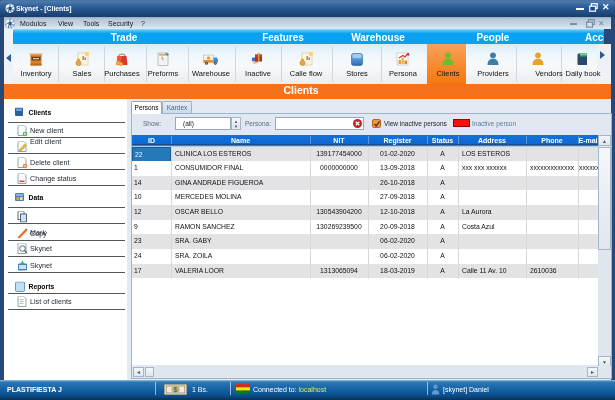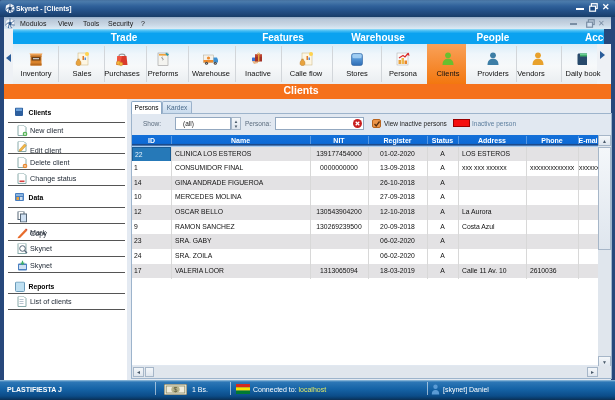--- a/index.html
+++ b/index.html
@@ -122,21 +122,21 @@
     <div class="abs tlabel" style="left:69px">Sales</div>
     <div class="abs tlabel" style="left:109px">Purchases</div>
     <div class="abs tlabel" style="left:150px">Preforms</div>
     <div class="abs tlabel" style="left:198px">Warehouse</div>
     <div class="abs tlabel" style="left:245px">Inactive</div>
     <div class="abs tlabel" style="left:293px">Calle flow</div>
     <div class="abs tlabel" style="left:344px">Stores</div>
     <div class="abs tlabel" style="left:390px">Persona</div>
     <div class="abs tlabel" style="left:435px">Clients</div>
     <div class="abs tlabel" style="left:480px">Providers</div>
-    <div class="abs tlabel" style="left:518px">Vendors</div>
+    <div class="abs tlabel" style="left:536px">Vendors</div>
     <div class="abs tlabel" style="left:570px">Daily book</div>
 
     <svg class="abs ticon" style="left:23px" width="16" height="16" viewBox="0 0 16 16">
         <path d="M1.5 2.5 L14.5 2.5 L13.5 4.5 L2.5 4.5 Z" fill="#f0a050"></path>
         <rect x="2.5" y="4.5" width="11" height="10" fill="#d9822b"></rect>
         <rect x="2.5" y="4.5" width="11" height="1.2" fill="#b96a1e"></rect>
         <rect x="3.5" y="6" width="9" height="3.5" fill="#6b3f16"></rect>
         <rect x="5" y="7" width="6" height="1.3" fill="#c8c8c8"></rect>
         <rect x="2.5" y="12.5" width="11" height="2" fill="#b96a1e"></rect>
       </svg>
@@ -244,21 +244,21 @@
         <path d="M1 0 L7 0 L9 2 L9 10 L1 10 Z" fill="#fff" stroke="#8aa"></path>
         <circle cx="8" cy="8.5" r="2.3" fill="#4cb04c"></circle>
         <path d="M8 7.3 L8 9.7 M6.8 8.5 L9.2 8.5" stroke="#fff" stroke-width=".8"></path>
       </svg>
     <div class="abs sitem" style="top:31.5px">New client</div>
     <div class="abs sline" style="top:37.8px"></div>
     <svg class="abs sicon" style="left:13px;top:47.7px" width="11" height="11" viewBox="0 0 11 11">
         <path d="M1 0 L7 0 L9 2 L9 10 L1 10 Z" fill="#fff" stroke="#8aa"></path>
         <path d="M2.5 8 L7.5 2.5 L9.3 4 L4.3 9.5 L2 9.8 Z" fill="#f2b544" stroke="#b07c1e" stroke-width=".4"></path>
       </svg>
-    <div class="abs sitem" style="top:52px">Edit client</div>
+    <div class="abs sitem" style="top:43px">Edit client</div>
     <div class="abs sline" style="top:54px"></div>
     <svg class="abs sicon" style="left:13px;top:63.9px" width="11" height="11" viewBox="0 0 11 11">
         <path d="M1 0 L7 0 L9 2 L9 10 L1 10 Z" fill="#fff" stroke="#8aa"></path>
         <circle cx="8" cy="8.5" r="2.3" fill="#e8862c"></circle>
         <path d="M6.8 8.5 L9.2 8.5" stroke="#fff" stroke-width=".9"></path>
       </svg>
     <div class="abs sitem" style="top:63.9px">Delete client</div>
     <div class="abs sline" style="top:70.2px"></div>
     <svg class="abs sicon" style="left:13px;top:80.1px" width="11" height="11" viewBox="0 0 11 11">
         <path d="M1 0 L7 0 L9 2 L9 10 L1 10 Z" fill="#fff" stroke="#8aa"></path>

